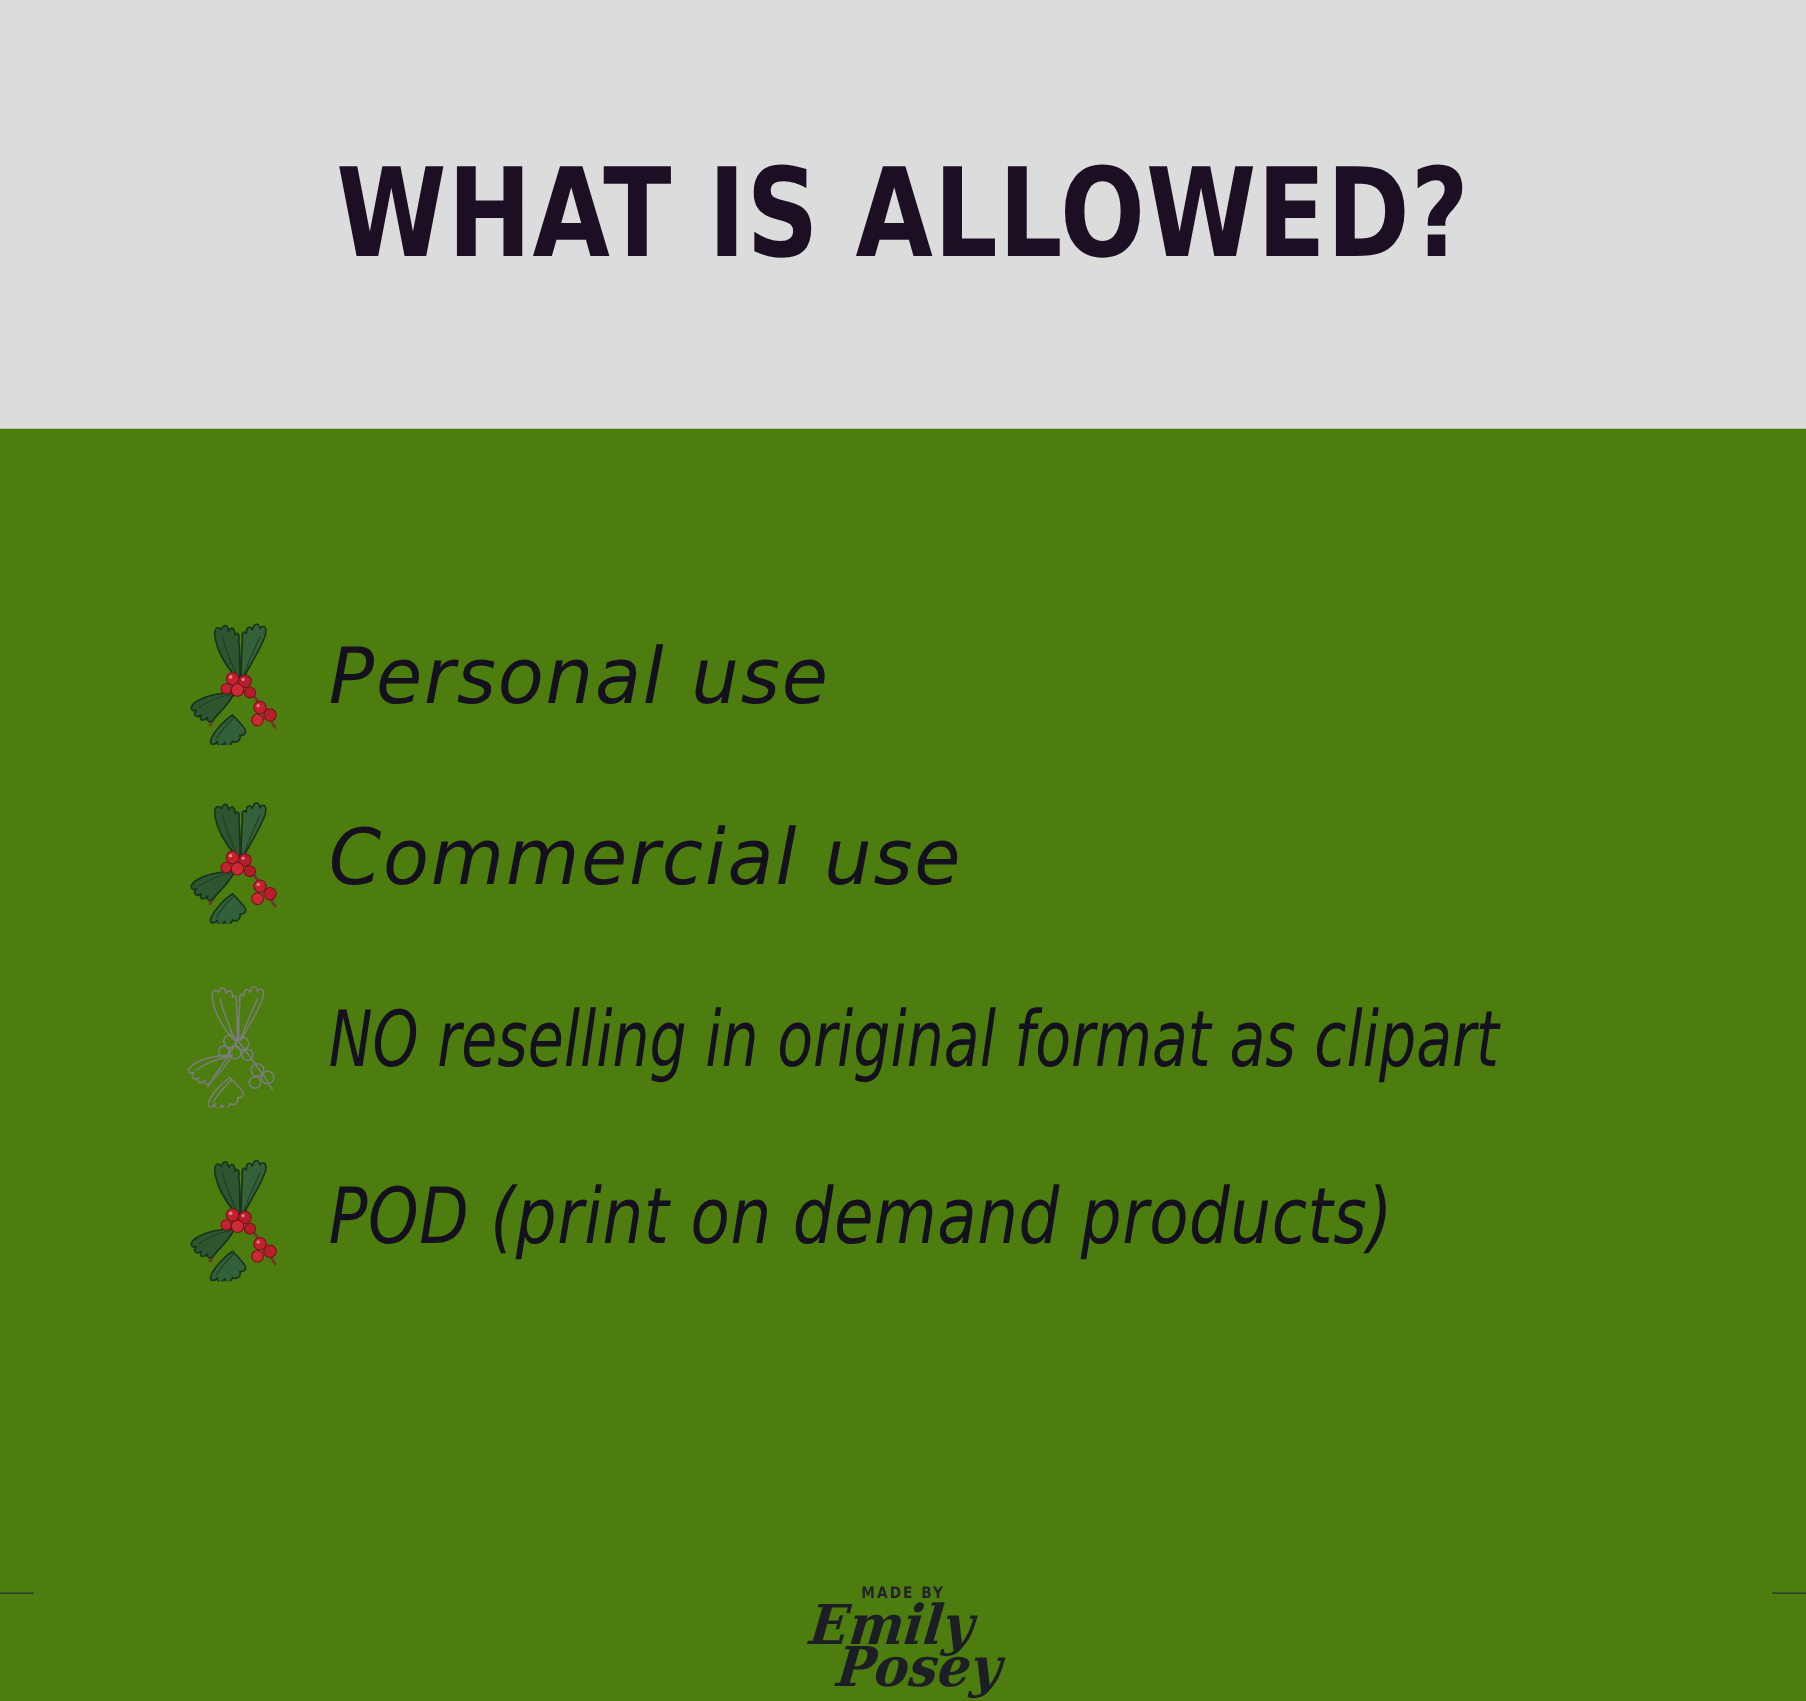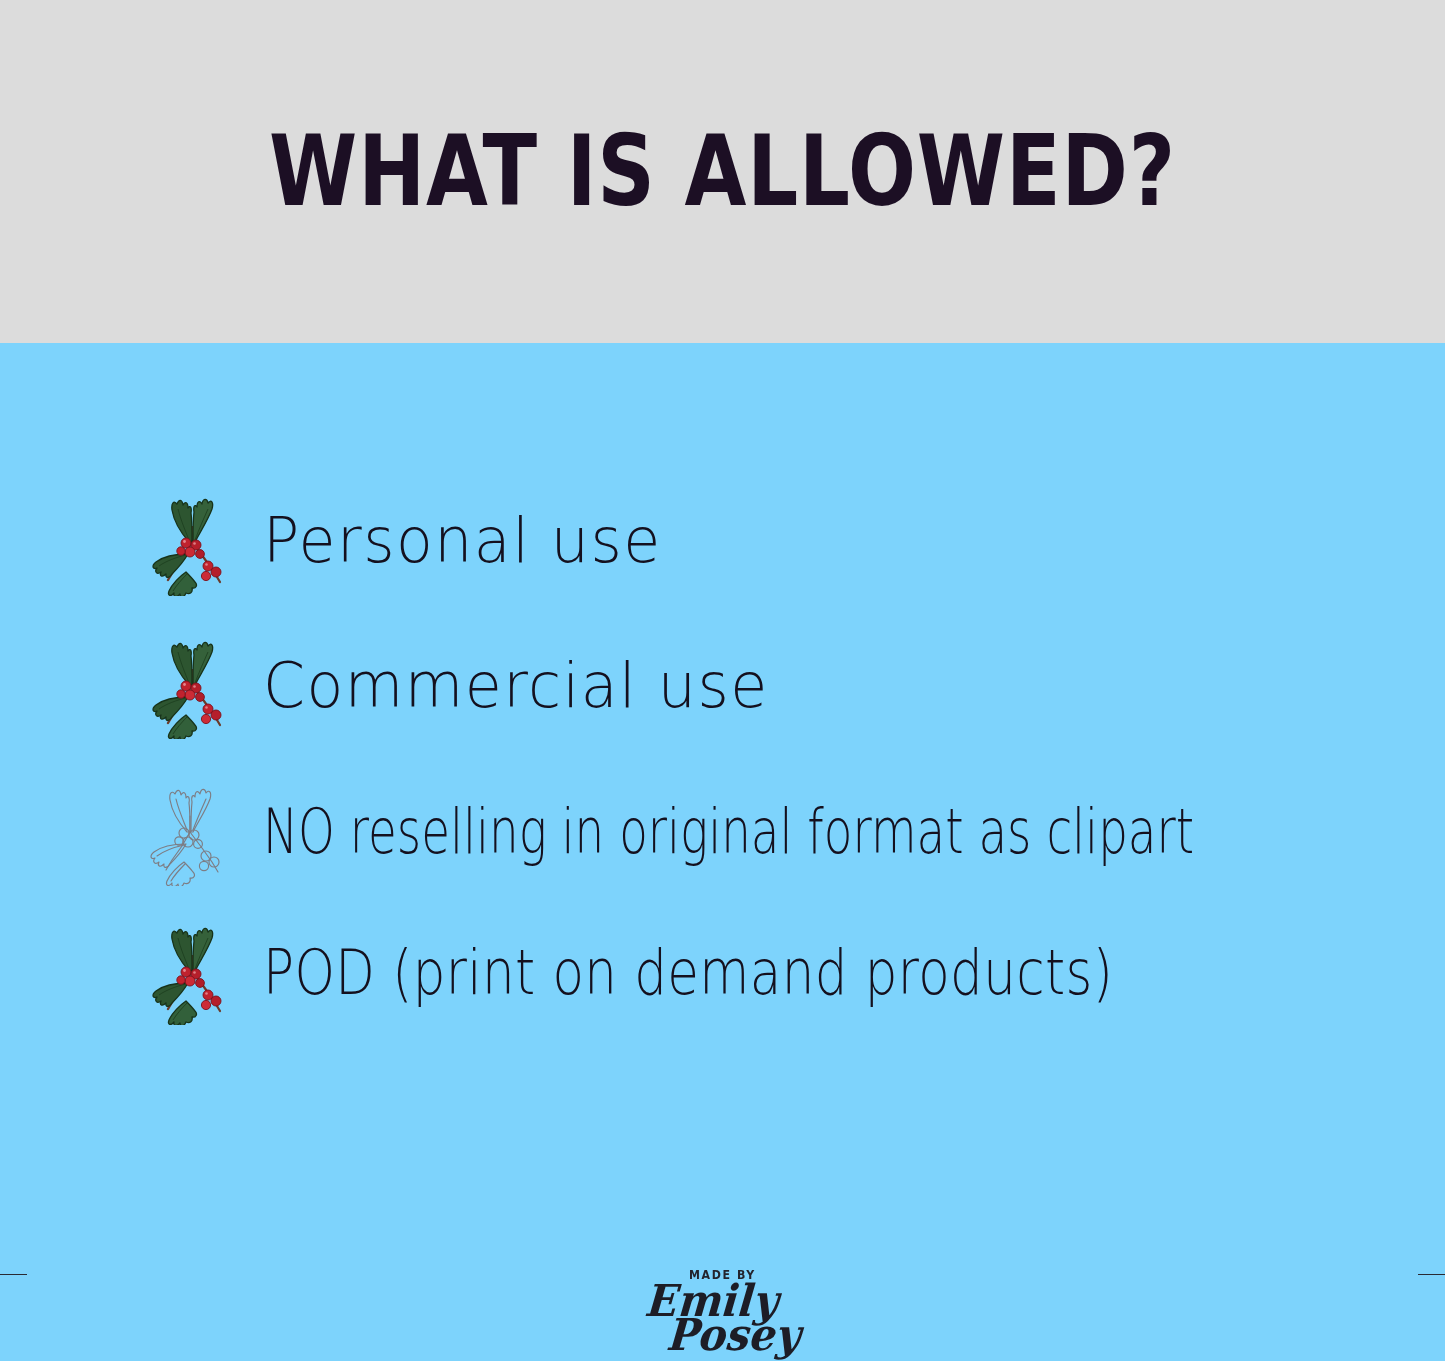--- a/index.html
+++ b/index.html
@@ -8,21 +8,21 @@
     background: #ffffff;
   }
   body {
     font-family: "Liberation Sans", sans-serif;
   }
 
   .page {
     position: relative;
     width: 1445px;
     height: 1361px;
-    background: #7dd3fc;
+    background: #4d7c0f;
     overflow: hidden;
   }
 
   
   .header-band {
     position: absolute;
     left: 0;
     top: 0;
     width: 1445px;
     height: 343px;
@@ -50,20 +50,21 @@
   .bullet-list {
     position: absolute;
     left: 0;
     top: 488px;
     width: 1445px;
   }
 
   .bullet-row {
     position: relative;
     height: 143px;
+    font-style: italic;
   }
 
   .bullet-icon {
     position: absolute;
     left: 148px;
     top: 8px;
     width: 88px;
     height: 100px;
   }
   .bullet-icon svg { display: block; width: 88px; height: 100px; }

